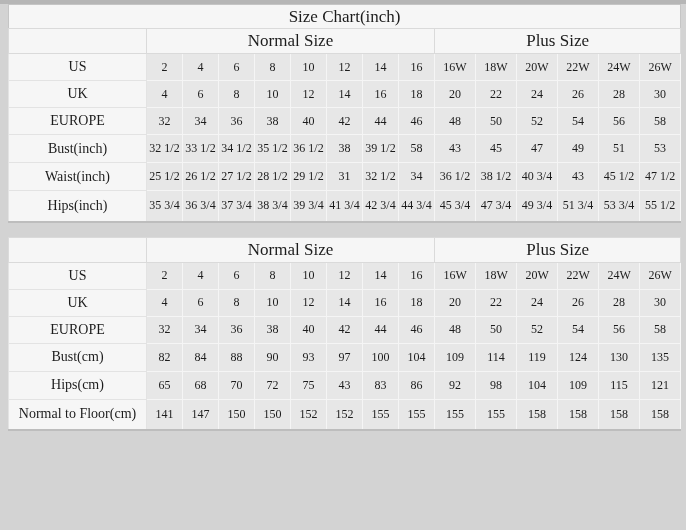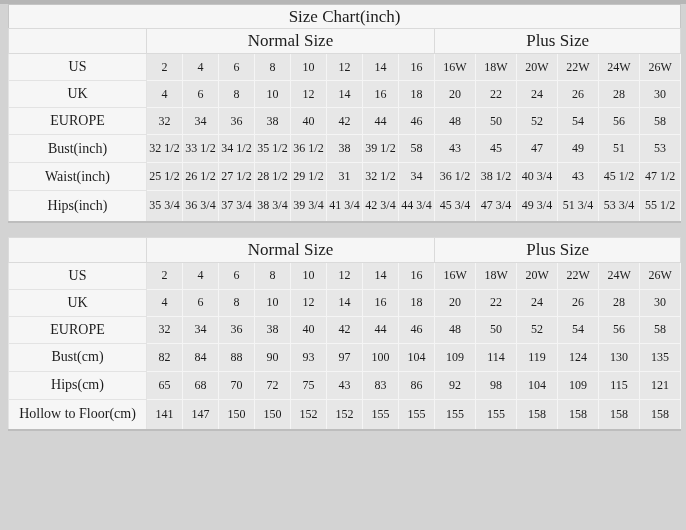--- a/index.html
+++ b/index.html
@@ -287,21 +287,21 @@
           <td>83</td>
           <td>86</td>
           <td>92</td>
           <td>98</td>
           <td>104</td>
           <td>109</td>
           <td>115</td>
           <td>121</td>
         </tr>
         <tr>
-          <th class="lbl">Hollow to Floor(cm)</th>
+          <th class="lbl">Normal to Floor(cm)</th>
           <td>141</td>
           <td>147</td>
           <td>150</td>
           <td>150</td>
           <td>152</td>
           <td>152</td>
           <td>155</td>
           <td>155</td>
           <td>155</td>
           <td>155</td>

